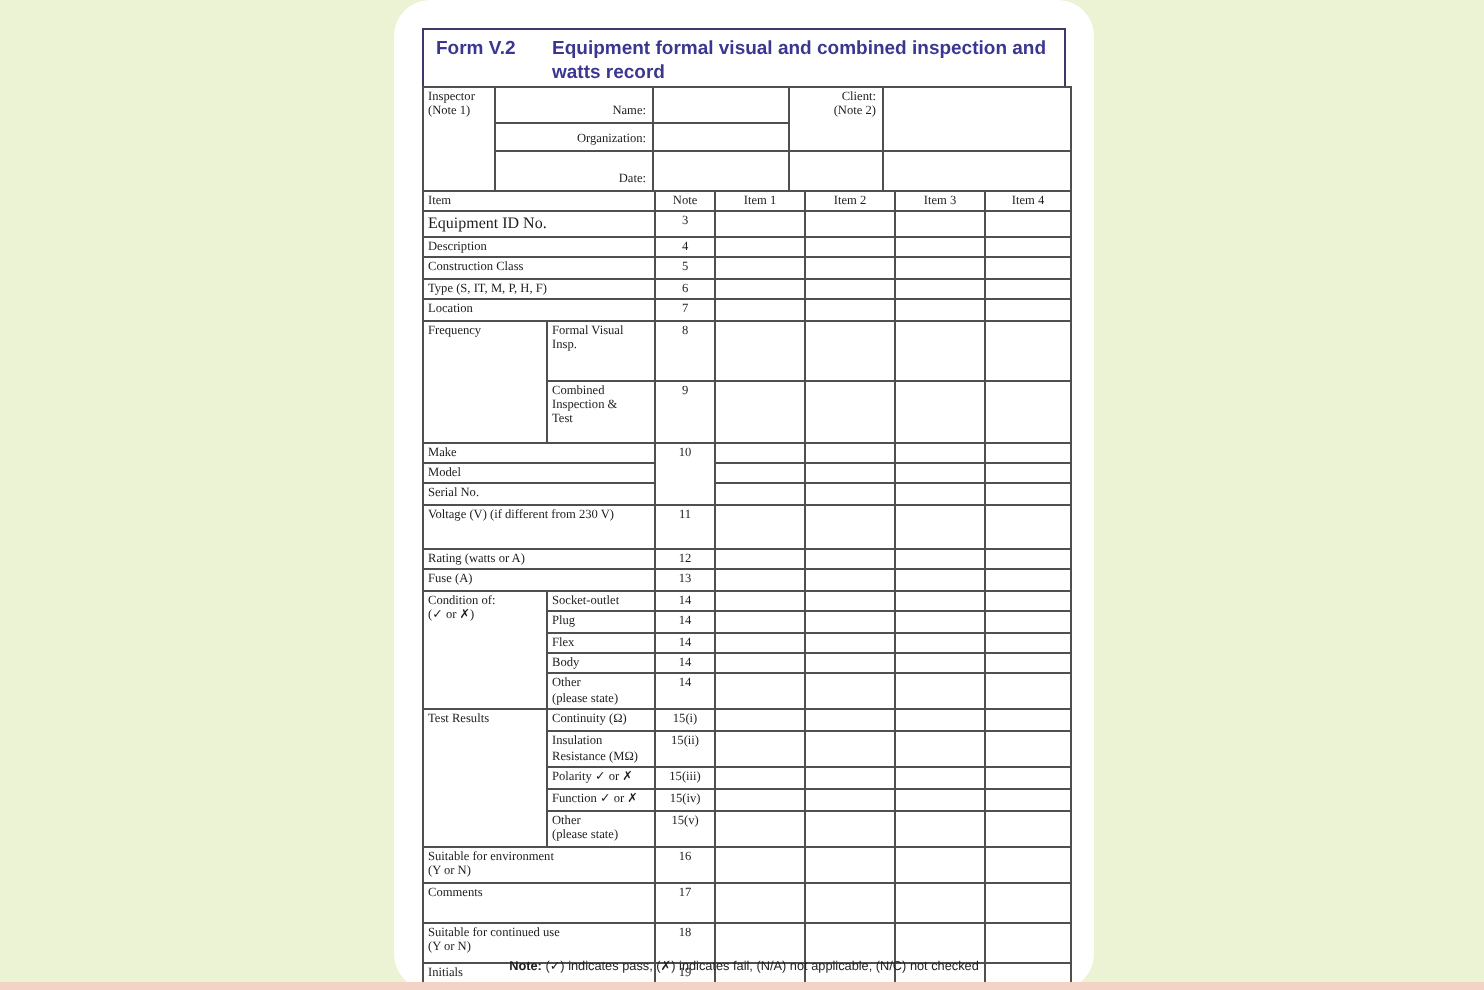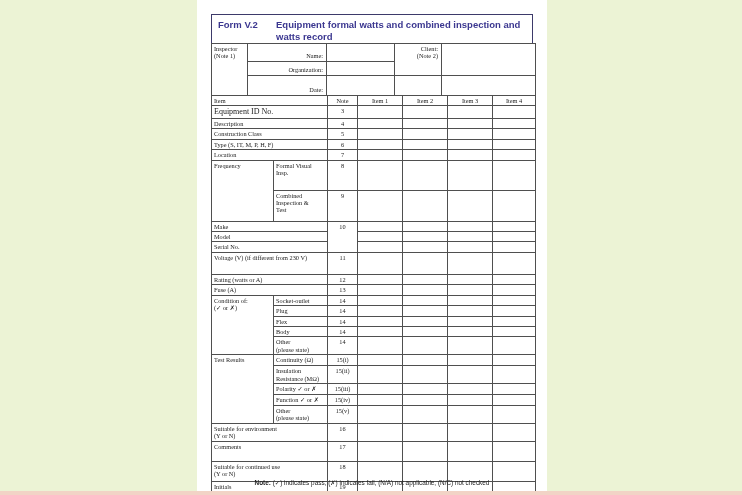--- a/index.html
+++ b/index.html
@@ -1,18 +1,18 @@
 <!DOCTYPE html>
 <html style="--bg: #ecf3d5; --paper: #ffffff; --accent: #3b3790; --strip: #f2d3c6;"><head>
 <meta charset="utf-8">
 <style>
   html,body{margin:0;padding:0;}
   .canvas{position:relative;width:742px;height:495px;background:var(--bg,#ecf3d5);overflow:hidden;
           font-family:"Liberation Serif",serif;}
-  .paper{position:absolute;left:197px;top:0;width:350px;height:495px;background:var(--paper,#ffffff);}
+  .paper{position:absolute;left:197px;top:0;width:350px;height:495px;background:var(--paper,#ffffff);border-radius:18px;}
   .bottom-strip{position:absolute;left:0;bottom:0;width:742px;height:4px;background:var(--strip,#f2d3c6);}
 
   .titlebox{position:absolute;left:14px;top:14px;width:322px;height:30px;border:1px solid #3d3a6a;
             box-sizing:border-box;display:flex;color:var(--accent,#3b3790);
             font-family:"Liberation Sans",sans-serif;font-weight:bold;font-size:9.5px;line-height:1.25;
             padding:4px 2px 0 6px;}
   .form-no{flex:none;width:58px;}
   .title-text{flex:1;}
 
   table{border-collapse:collapse;table-layout:fixed;}
@@ -38,21 +38,21 @@
 </style>
 </head>
 <body>
 
 <div class="canvas">
   <div class="paper">
 
     <div class="titlebox">
       <div class="form-no">Form V.2</div>
       <div class="title-text">
-        <span>Equipment formal watts and combined inspection and</span><br>
+        <span>Equipment formal visual and combined inspection and</span><br>
         <span>watts record</span>
       </div>
     </div>
 
     <table class="header-table">
       <colgroup>
           <col style="width:36px">
           <col style="width:79px">
           <col style="width:68px">
           <col style="width:47px">

